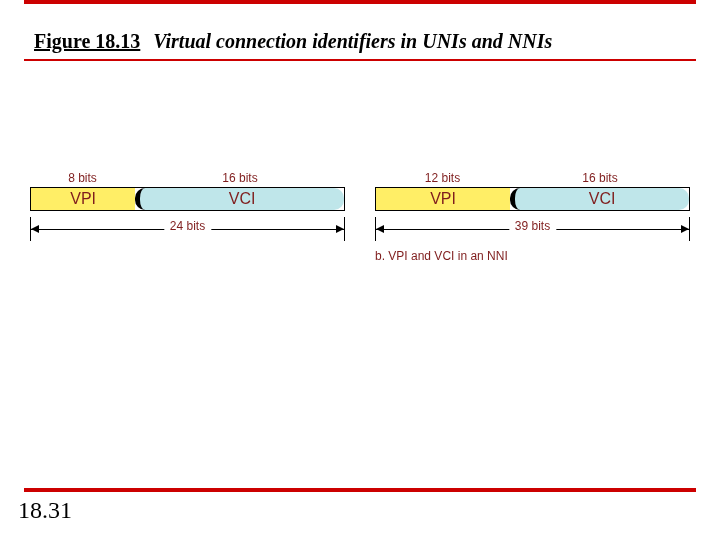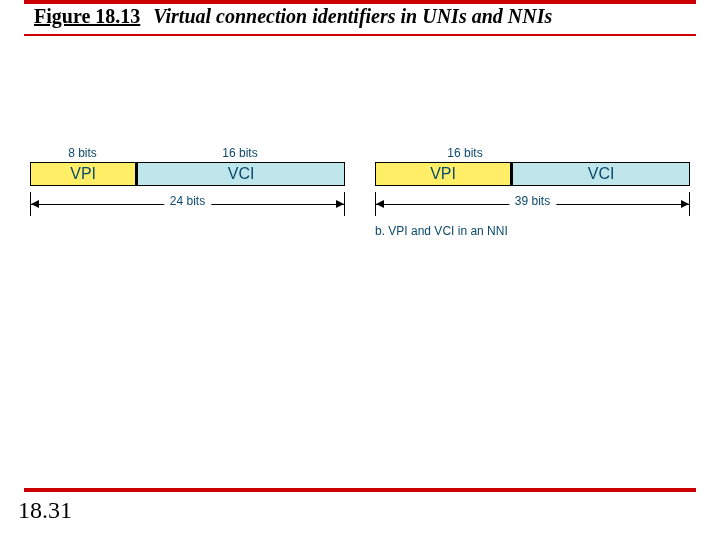--- a/index.html
+++ b/index.html
@@ -14,21 +14,21 @@
     height: 4px;
     background: #cc0000;
     margin: 0 24px;
   }
   .rule-thin {
     height: 2px;
     background: #cc0000;
     margin: 0 24px;
   }
   .title-row {
-    padding: 1px 34px 6px 34px;
+    padding: 26px 34px 6px 34px;
     font-size: 20px;
     font-family: Liberation Serif, serif;
   }
   .title-row .fignum {
     font-weight: bold;
     text-decoration: underline;
   }
   .title-row .figtitle {
     font-weight: bold;
     font-style: italic;
@@ -37,21 +37,21 @@
   .diagrams {
     display: flex;
     justify-content: space-between;
     padding: 110px 30px 0 30px;
     gap: 30px;
   }
   .diagram {
     flex: 1;
     font-family: Arial, Helvetica, sans-serif;
     font-size: 12px;
-    color: #0c4a6e;
+    color: #7f1d1d;
   }
   .bitlabels {
     display: flex;
     margin-bottom: 2px;
   }
   .bitlabel {
     text-align: center;
   }
   .fields {
     display: flex;
@@ -59,21 +59,21 @@
     height: 24px;
   }
   .field {
     display: flex;
     align-items: center;
     justify-content: center;
     font-size: 16px;
   }
   .field.vpi { background: #ffee66; }
   .field.vci { background: #bfe6ea; }
-  .field + .field { border-left: 3px solid #000000; }
+  .field + .field { border-left: 5px solid #000000; border-radius: 10px; }
   .dimension {
     position: relative;
     margin-top: 6px;
     height: 26px;
     text-decoration: underline;
   }
   .dim-line {
     position: absolute;
     left: 0; right: 0; top: 12px;
     border-top: 1px solid #000;
@@ -149,20 +149,21 @@
       <div class="dim-tick-r"></div>
       <div class="dim-line"></div>
       <div class="dim-arrow-l"></div>
       <div class="dim-arrow-r"></div>
       <div class="dim-label">24 bits</div>
     </div>
   </div>
 
   <div class="diagram">
     <div class="bitlabels">
+      <div class="bitlabel" style="width:42.86%">12 bits</div>
       <div class="bitlabel" style="width:57.14%">16 bits</div>
     </div>
     <div class="fields">
       <div class="field vpi" style="width:42.86%">VPI</div>
       <div class="field vci" style="width:57.14%">VCI</div>
     </div>
     <div class="dimension">
       <div class="dim-tick-l"></div>
       <div class="dim-tick-r"></div>
       <div class="dim-line"></div>

